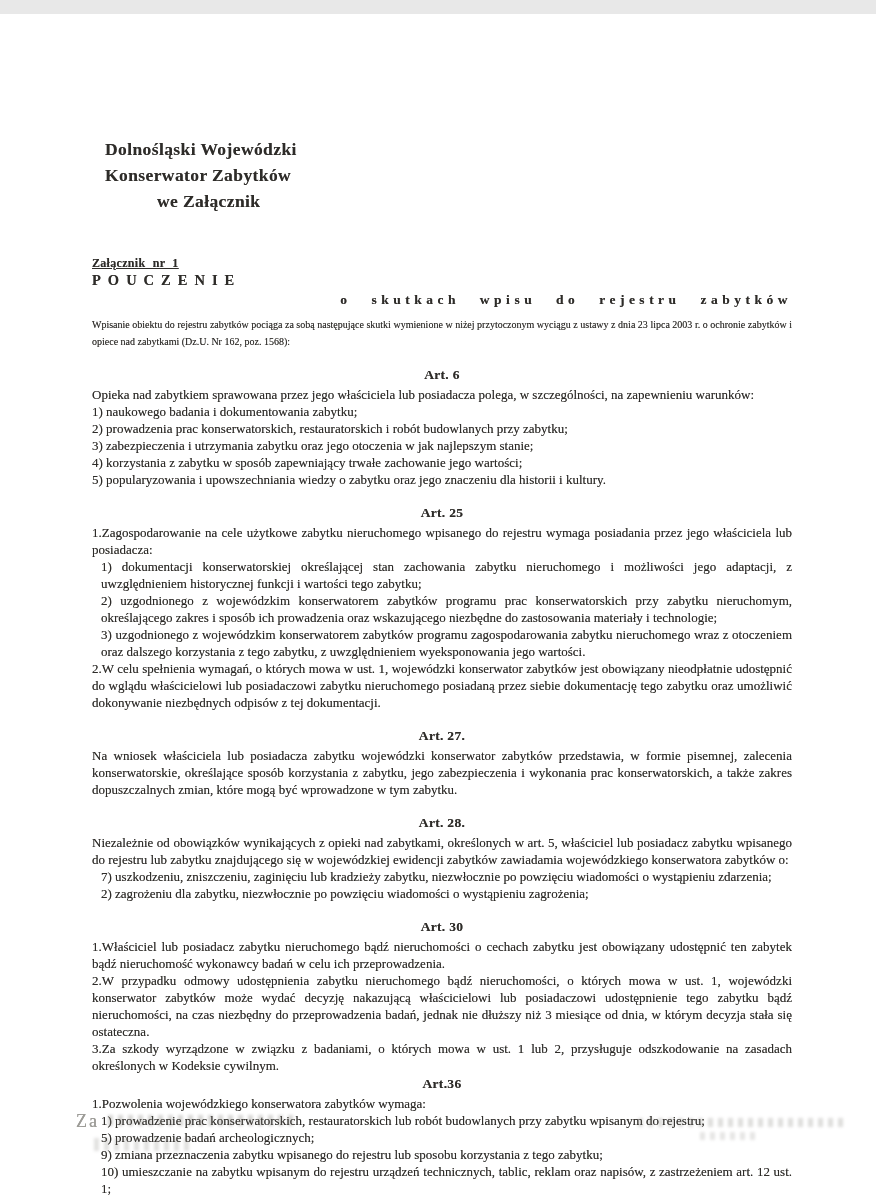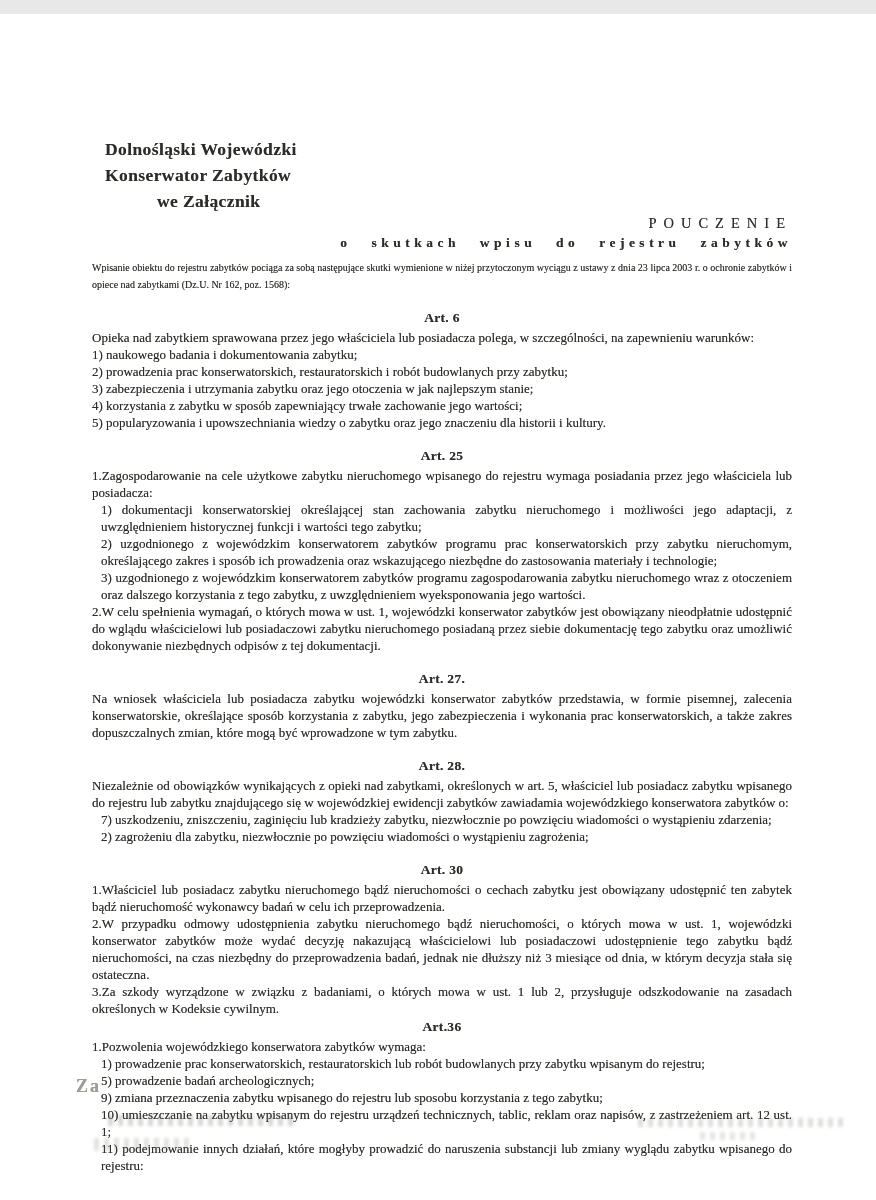--- a/index.html
+++ b/index.html
@@ -11,36 +11,36 @@
   }
   .content{position:absolute;left:92px;width:700px;top:0;}
   
   .page *{text-shadow:0 0 .45px rgba(40,38,35,.55);}
 
   .letterhead{margin-top:122px;margin-left:13px;font-weight:bold;font-size:17.5px;line-height:26px;letter-spacing:.4px;}
   .letterhead .lh3{margin-left:52px;}
 
   .attachment{margin-top:42px;font-weight:bold;font-size:12px;text-decoration:underline;word-spacing:4px;letter-spacing:.3px;}
 
-  .doc-title{margin-top:1px;text-align:right;font-weight:normal;font-size:14.5px;letter-spacing:7px;}
+  .doc-title{margin-top:1px;text-align:left;font-weight:bold;font-size:14.5px;letter-spacing:7px;}
   .doc-subtitle{margin-top:3px;text-align:right;font-weight:bold;font-size:13.5px;letter-spacing:4.5px;word-spacing:12px;}
 
   .intro{margin-top:8px;font-size:10px;line-height:17px;text-align:justify;}
 
   .article{margin:0;}
   .art-heading{text-align:center;font-weight:bold;font-size:13.5px;margin-top:17px;margin-bottom:3px;letter-spacing:.3px;}
   
   .article:nth-child(6) .art-heading{margin-top:2px;}
   .para{font-size:13px;line-height:17px;text-align:justify;}
   .para.indent{padding-left:9px;}
 
   
   .ghost-stamp{
-    position:absolute;left:76px;top:1062px;
-    font-weight:bold;font-size:18px;letter-spacing:2px;
+    position:absolute;left:76px;top:1097px;
+    font-weight:normal;font-size:18px;letter-spacing:2px;
     color:#8d8c86;opacity:.85;filter:blur(.6px);
   }
   .smudge{position:absolute;filter:blur(1.6px);opacity:.55;
     background:repeating-linear-gradient(90deg,rgba(125,122,115,.55) 0 5px,transparent 5px 10px);}
   .smudge-left{left:108px;top:1101px;width:190px;height:11px;}
   .smudge-left2{left:94px;top:1124px;width:100px;height:13px;opacity:.4;}
   .smudge-right{left:638px;top:1104px;width:205px;height:9px;opacity:.45;}
   .smudge-right2{left:700px;top:1118px;width:60px;height:8px;opacity:.35;}
 </style>
 </head>
@@ -48,20 +48,21 @@
 
 <div class="page">
   <div class="content">
 
     <div class="letterhead">
       <div class="lh1">Dolnośląski Wojewódzki</div>
       <div class="lh2">Konserwator Zabytków</div>
       <div class="lh3">we Załącznik</div>
     </div>
 
+    <div class="attachment">Załącznik  nr 1</div>
 
     <div class="doc-title">POUCZENIE</div>
     <div class="doc-subtitle">o skutkach wpisu do rejestru zabytków</div>
 
     <div class="intro">Wpisanie obiektu do rejestru zabytków pociąga za sobą następujące skutki wymienione w  niżej przytoczonym wyciągu z ustawy z dnia 23 lipca 2003 r. o ochronie zabytków i opiece nad zabytkami  (Dz.U. Nr 162, poz. 1568):</div>
 
     <div id="articles">
         <section class="article">
           <div class="art-heading">Art. 6</div>
           <div class="para">Opieka nad zabytkiem sprawowana przez jego właściciela lub posiadacza polega, w szczególności, na zapewnieniu warunków:</div>

